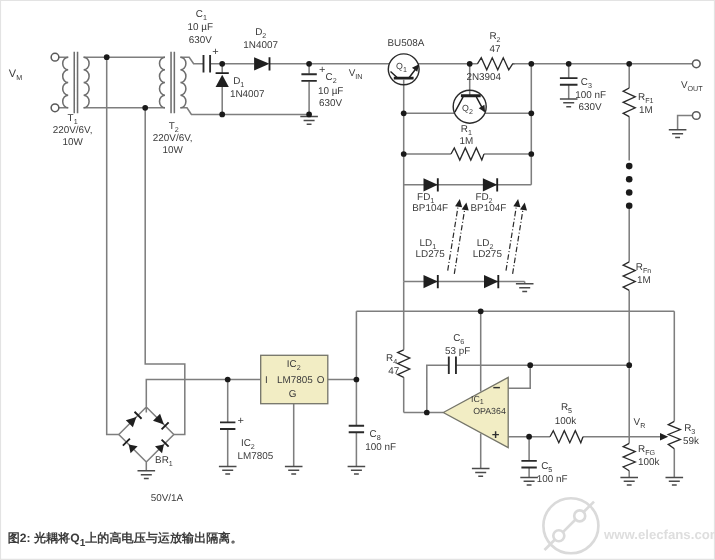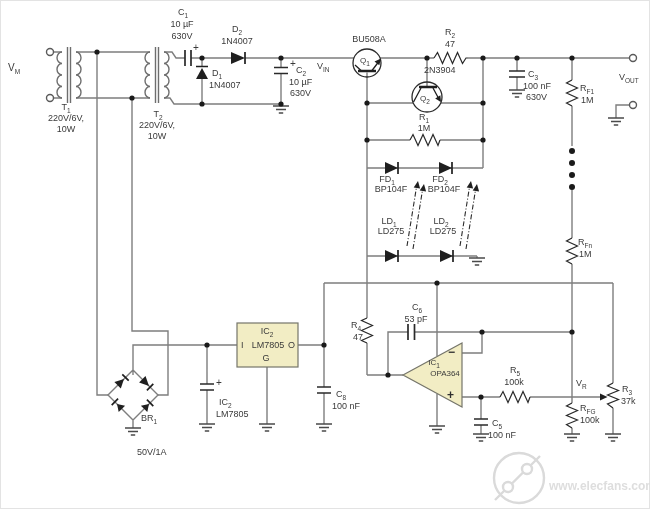--- a/index.html
+++ b/index.html
@@ -274,17 +274,18 @@
 
 <div class="lbl ctr" style="left:515px;top:365px"><span>R</span><sub>5</sub></div>
 <div class="lbl ctr" style="left:514px;top:377px">100k</div>
 
 <div class="lbl" style="left:576px;top:378px"><span>V</span><sub>R</sub></div>
 
 <div class="lbl" style="left:580px;top:403px"><span>R</span><sub>FG</sub></div>
 <div class="lbl" style="left:580px;top:415px">100k</div>
 
 <div class="lbl" style="left:622px;top:384px"><span>R</span><sub>3</sub></div>
-<div class="lbl" style="left:621px;top:396px">37k</div>
-
+<div class="lbl" style="left:621px;top:396px">59k</div>
+
+<div id="caption"><span>图2:</span><span> 光耦将Q</span><sub>1</sub><span>上的高电压与运放输出隔离。</span></div>
 <div id="wm-url">www.elecfans.com</div>
 
 </div>
 
 </body></html>

